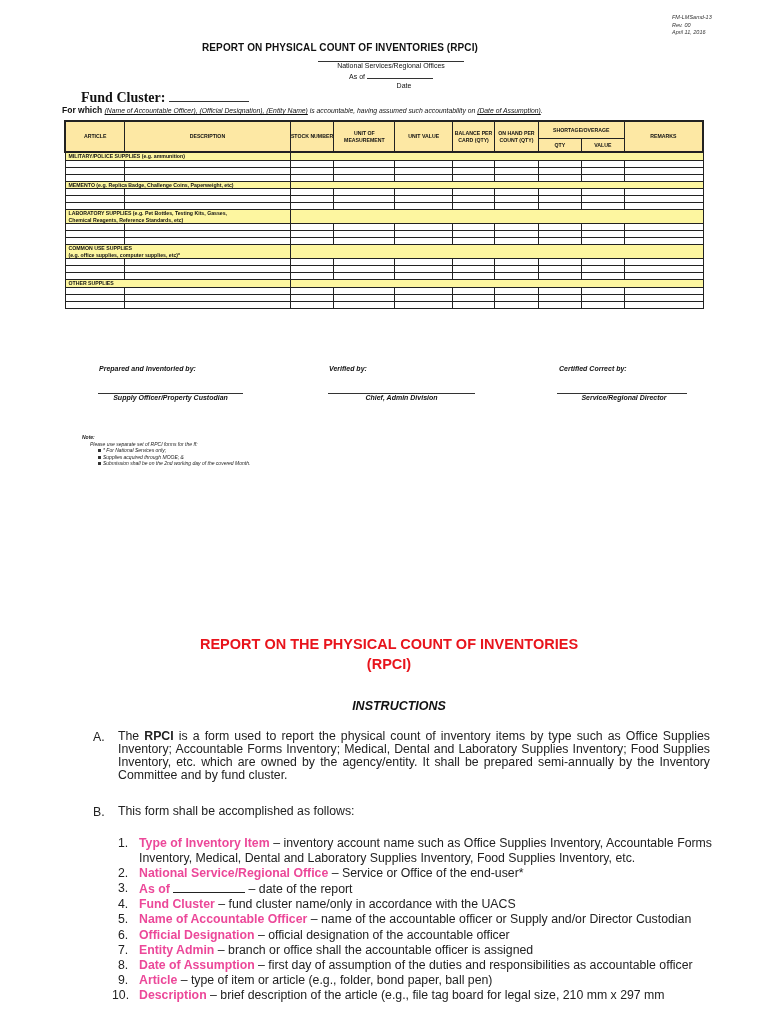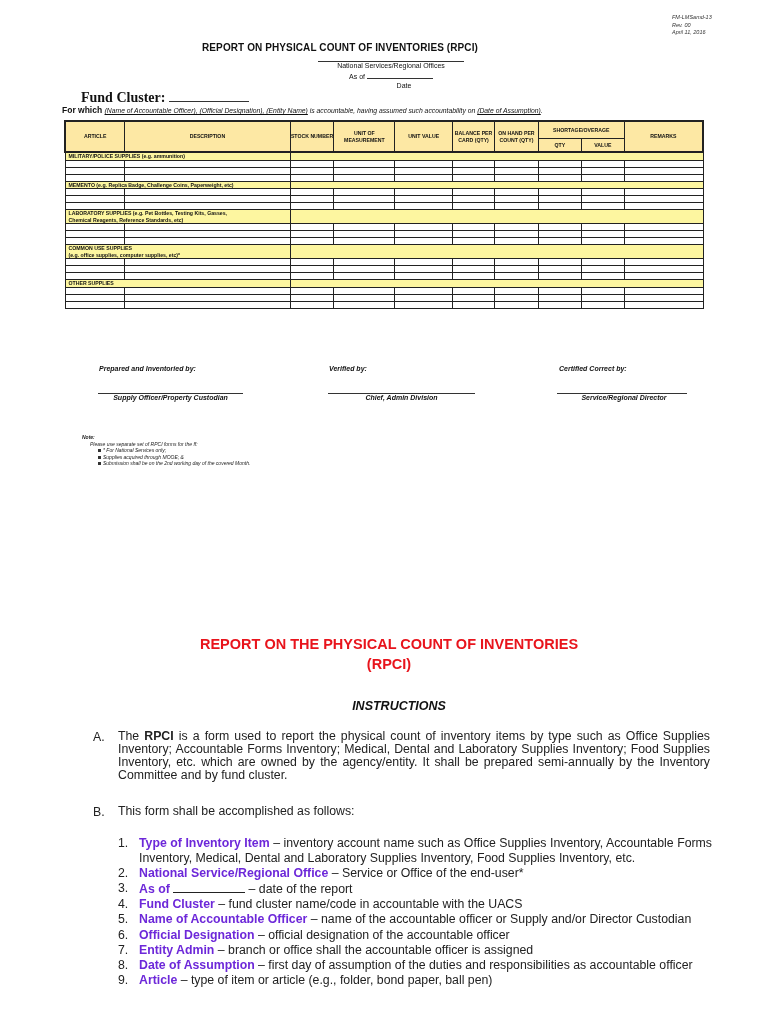--- a/index.html
+++ b/index.html
@@ -39,21 +39,21 @@
   .note .bullet { display:inline-block; width:3px; height:3px; background:#333; margin-right:2px; vertical-align:middle; }
 
   .title2 { top:634px; left:0; width:778px; text-align:center; color:#e8141c; font-weight:bold; font-size:14.5px; line-height:20px; }
   .instr { top:699px; left:0; width:798px; text-align:center; font-weight:bold; font-style:italic; font-size:12.5px; }
 
   .para { font-size:12.3px; line-height:13px; color:#222; text-align:justify; }
   .letter { position:absolute; font-size:12.3px; color:#222; }
   .numlist { position:absolute; left:118px; width:594px; font-size:12.3px; line-height:15.1px; color:#222; }
   .numlist .item { position:relative; padding-left:21px; text-align:justify; }
   .numlist .num { position:absolute; left:0; top:0; }
-  .numlist b { color:#6d28d9; }
+  .numlist b { color:#ec4899; }
   .uline { display:inline-block; width:72px; border-bottom:1px solid #222; height:11px; vertical-align:baseline; }
 </style>
 </head>
 <body>
 
 <div class="abs formcode">
   <div>FM-LMSamd-13</div>
   <div>Rev. 00</div>
   <div>April 11, 2016</div>
 </div>
@@ -352,19 +352,20 @@
   <span>The </span><b>RPCI</b><span> is a form used to report the physical count of inventory items by type such as Office Supplies Inventory; Accountable Forms Inventory; Medical, Dental and Laboratory Supplies Inventory; Food Supplies Inventory, etc. which are owned by the agency/entity. It shall be prepared semi-annually by the Inventory Committee and by fund cluster.</span>
 </div>
 
 <div class="letter" style="left:93px;top:805px;">B.</div>
 <div class="abs para" style="left:118px;top:805px;width:592px;">This form shall be accomplished as follows:</div>
 
 <div class="numlist" style="top:836px;">
   <div class="item"><span class="num">1.</span><b>Type of Inventory Item</b><span> – inventory account name such as Office Supplies Inventory, Accountable Forms Inventory, Medical, Dental and Laboratory Supplies Inventory, Food Supplies Inventory, etc.</span></div>
   <div class="item"><span class="num">2.</span><b>National Service/Regional Office</b><span> – Service or Office of the end-user*</span></div>
   <div class="item"><span class="num">3.</span><b>As of</b> <span class="uline"></span><span> – date of the report</span></div>
-  <div class="item"><span class="num">4.</span><b>Fund Cluster</b><span> – fund cluster name/code in accountable with the UACS</span></div>
+  <div class="item"><span class="num">4.</span><b>Fund Cluster</b><span> – fund cluster name/only in accordance with the UACS</span></div>
   <div class="item"><span class="num">5.</span><b>Name of Accountable Officer</b><span> – name of the accountable officer or Supply and/or Director Custodian</span></div>
   <div class="item"><span class="num">6.</span><b>Official Designation</b><span> – official designation of the accountable officer</span></div>
   <div class="item"><span class="num">7.</span><b>Entity Admin</b><span> – branch or office shall the accountable officer is assigned</span></div>
   <div class="item"><span class="num">8.</span><b>Date of Assumption</b><span> – first day of assumption of the duties and responsibilities as accountable officer</span></div>
   <div class="item"><span class="num">9.</span><b>Article</b><span> – type of item or article (e.g., folder, bond paper, ball pen)</span></div>
+  <div class="item"><span class="num" style="left:-6px;">10.</span><b>Description</b><span> – brief description of the article (e.g., file tag board for legal size, 210 mm x 297 mm</span></div>
 </div>
 
 </body></html>

